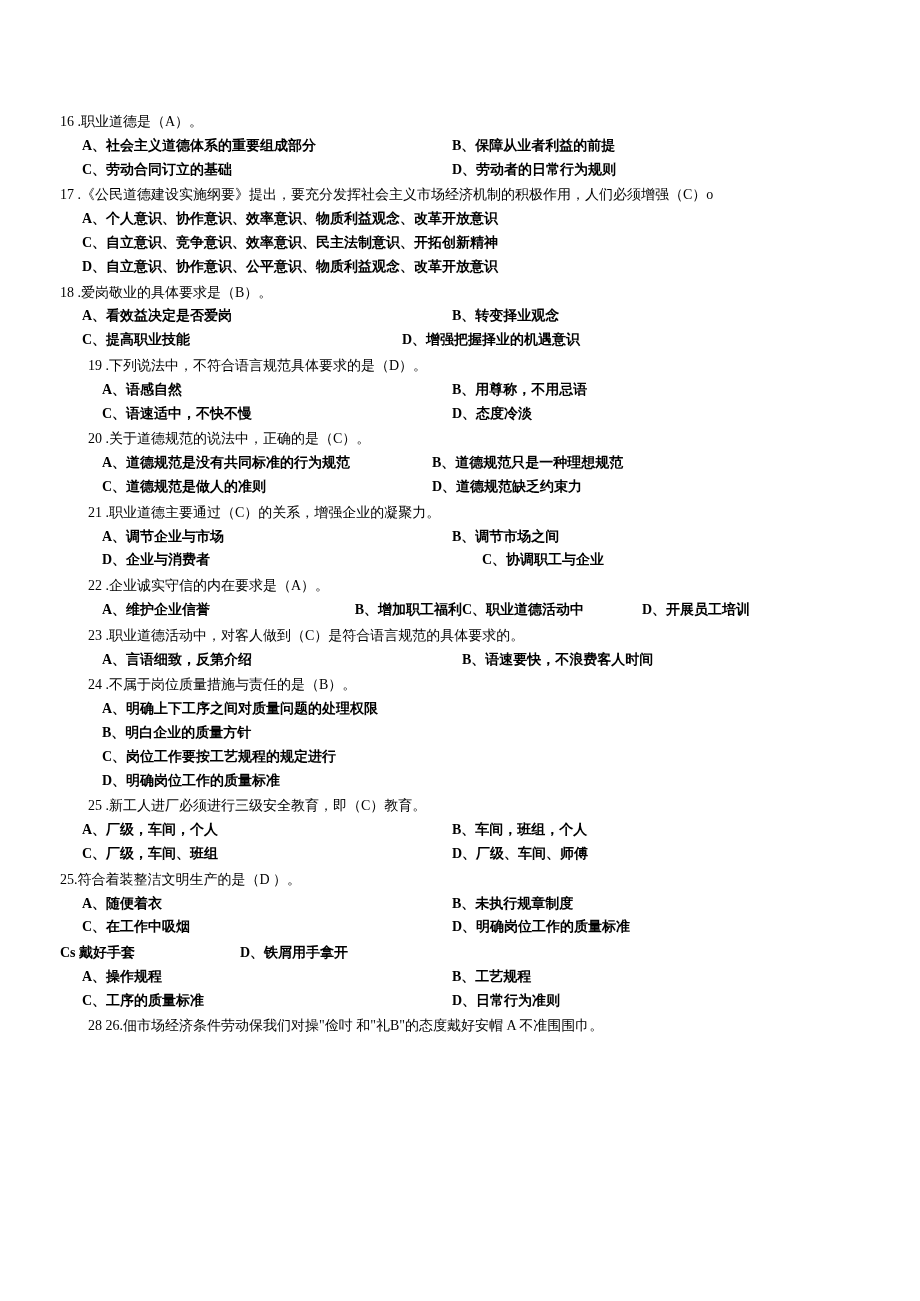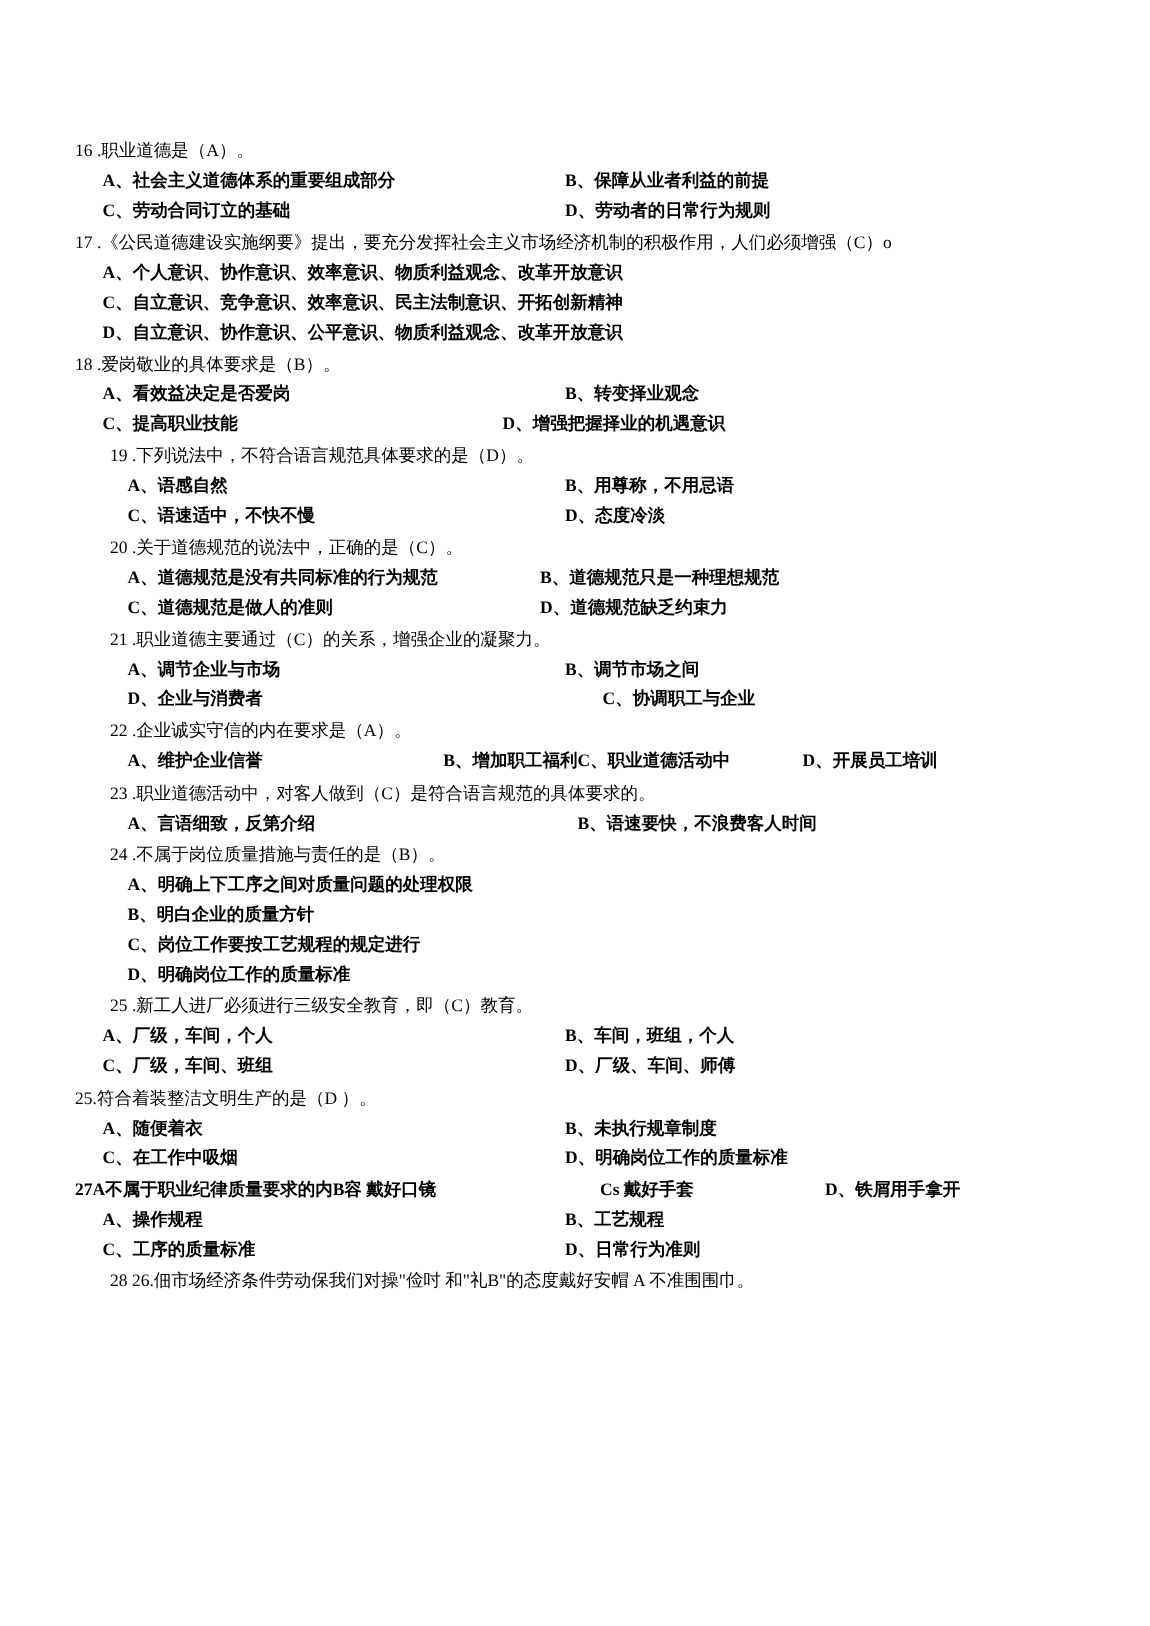--- a/index.html
+++ b/index.html
@@ -194,21 +194,20 @@
     </div>
     <div class="row">
       <div class="cell colA">C、在工作中吸烟</div>
       <div class="cell colB">D、明确岗位工作的质量标准</div>
     </div>
   </div>
 </div>
 
 <div class="question garble">
   <div class="row">
-    <div class="cell" style="width:420px">27A不属于职业纪律质量要求的内B容 戴好口镜</div>
     <div class="cell" style="width:180px">Cs 戴好手套</div>
     <div class="cell" style="width:180px">D、铁屑用手拿开</div>
   </div>
   <div class="opts">
     <div class="row">
       <div class="cell colA">A、操作规程</div>
       <div class="cell colB">B、工艺规程</div>
     </div>
     <div class="row">
       <div class="cell colA">C、工序的质量标准</div>

